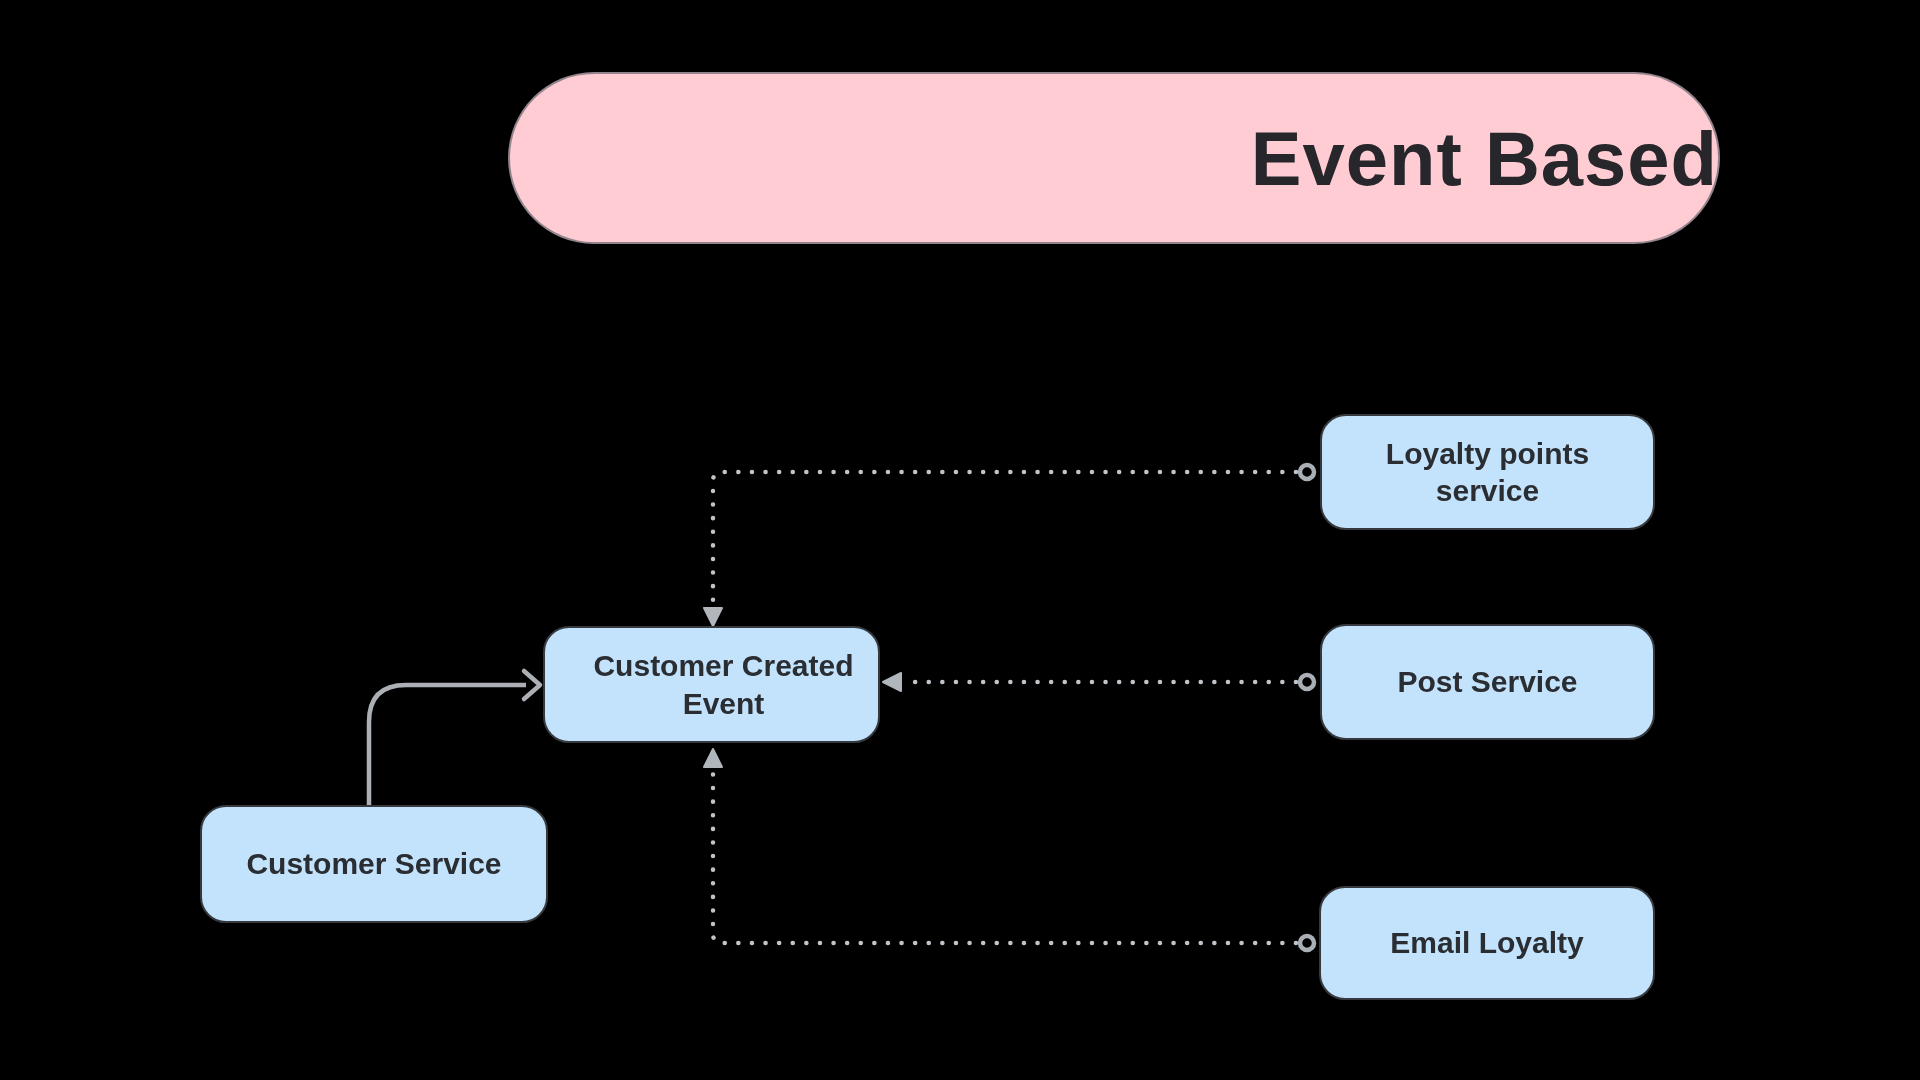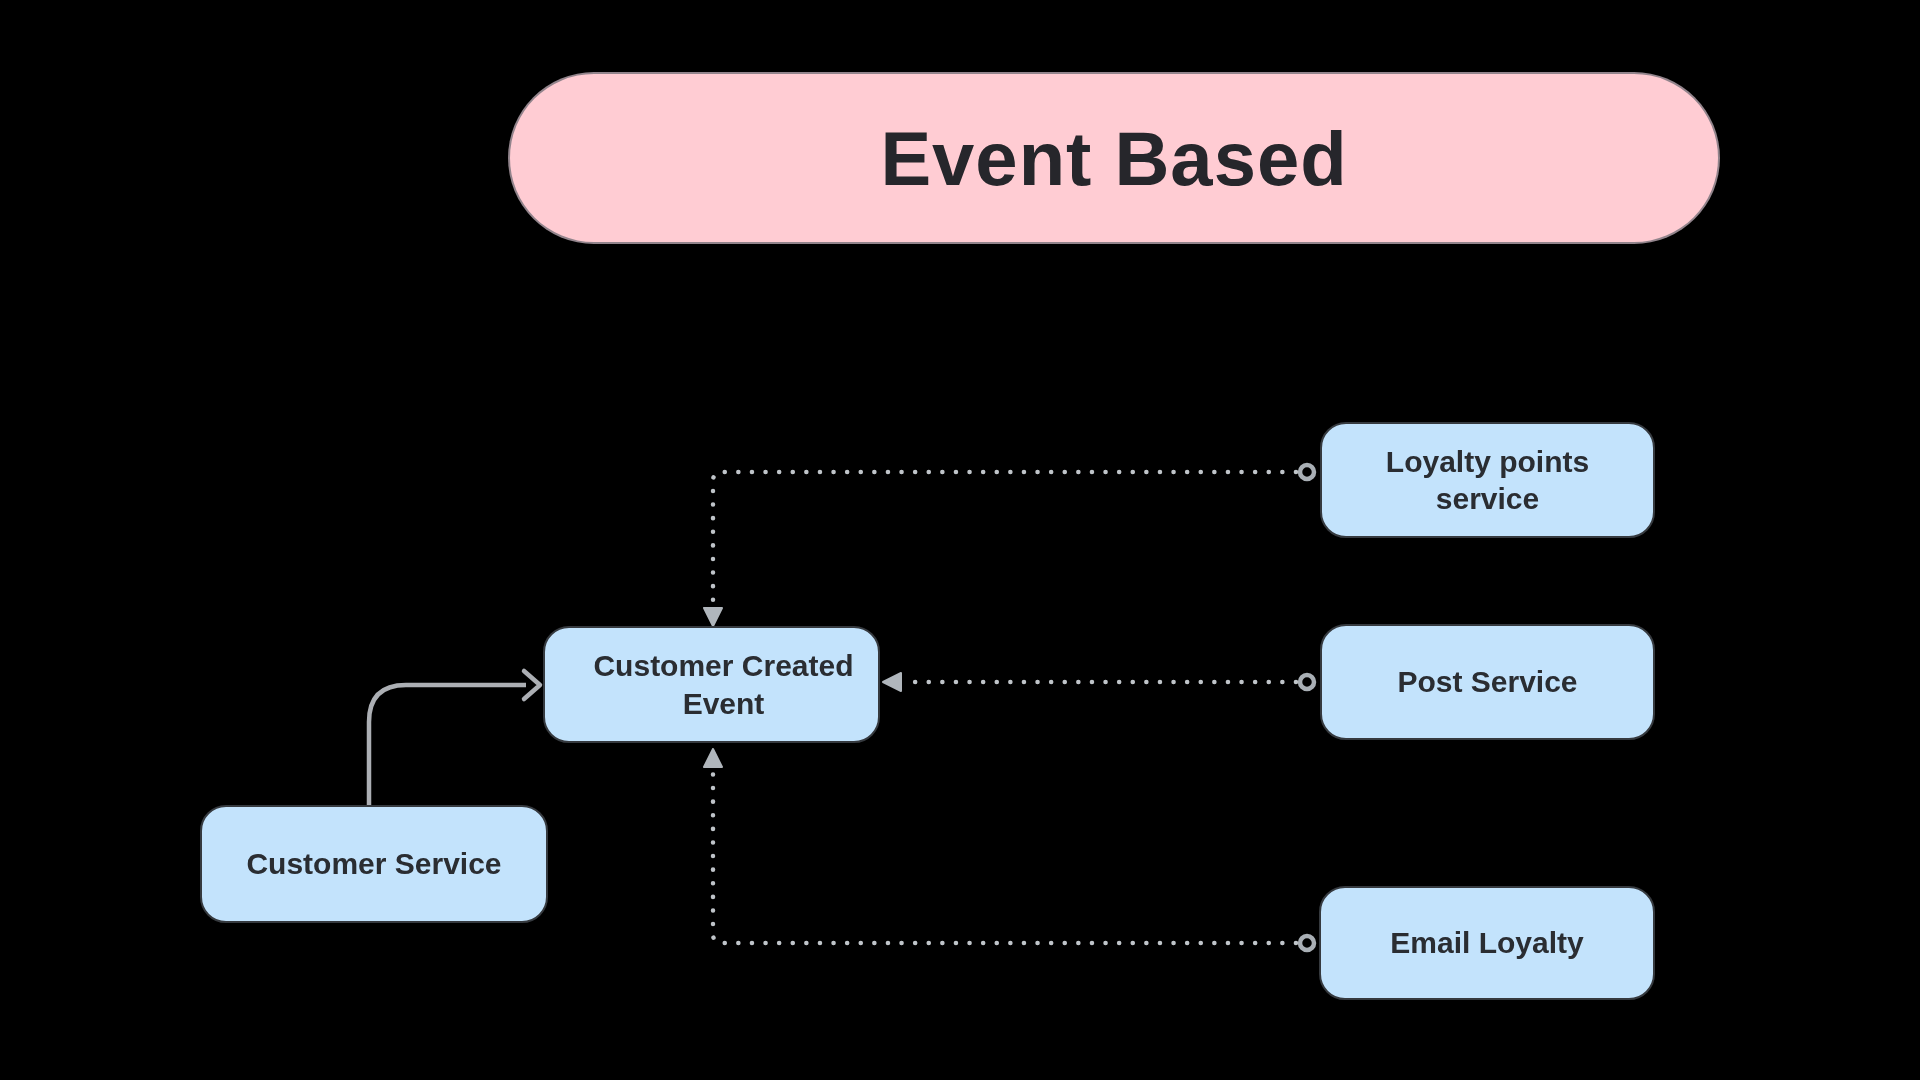--- a/index.html
+++ b/index.html
@@ -18,41 +18,41 @@
   html,body{width:1920px;height:1080px;background:var(--bg);overflow:hidden;
     font-family:"Liberation Sans", sans-serif;}
   .canvas{position:relative;width:1920px;height:1080px;background:var(--bg);}
   .edges{position:absolute;left:0;top:0;width:1920px;height:1080px;}
 
   .title-pill{
     position:absolute;left:508px;top:72px;width:1212px;height:172px;
     background:var(--title-fill);
     border:2px solid rgba(110,108,116,0.75);
     border-radius:90px;
-    display:flex;align-items:center;justify-content:center;
+    display:flex;align-items:center;justify-content:flex-end;
   }
   .title-pill .title-text{
     color:var(--title-text);font-size:76px;font-weight:bold;letter-spacing:1px;
   }
 
   .node{
     position:absolute;
     background:var(--node-fill);
     border:2.5px solid var(--node-border);
     border-radius:26px;
     display:flex;align-items:center;justify-content:center;
     text-align:center;
     color:var(--node-text);
     font-size:30px;font-weight:bold;line-height:1.25;
   }
   .node .label{display:block;padding:6px 18px;}
   .node-cs{left:200px;top:805px;width:348px;height:118px;}
   .node-cce{left:543px;top:626px;width:337px;height:117px;padding-left:24px;}
   .node-cce .label{max-width:300px;}
-  .node-loyalty{left:1320px;top:414px;width:335px;height:116px;margin-top:8px;}
+  .node-loyalty{left:1320px;top:414px;width:335px;height:116px;}
   .node-loyalty .label{max-width:270px;}
   .node-post{left:1320px;top:624px;width:335px;height:116px;}
   .node-email{left:1319px;top:886px;width:336px;height:114px;}
 
   .edge-dotted{stroke:var(--dotted);stroke-width:4.5;fill:none;
     stroke-dasharray:0.1 13.5;stroke-linecap:round;}
   .edge-solid{stroke:var(--solid);stroke-width:4.5;fill:none;}
   .arrowhead{fill:var(--arrow);stroke:var(--arrow);stroke-width:2;stroke-linejoin:round;}
   .chevron{stroke:var(--solid);stroke-width:4.5;fill:none;
     stroke-linecap:round;stroke-linejoin:round;}

